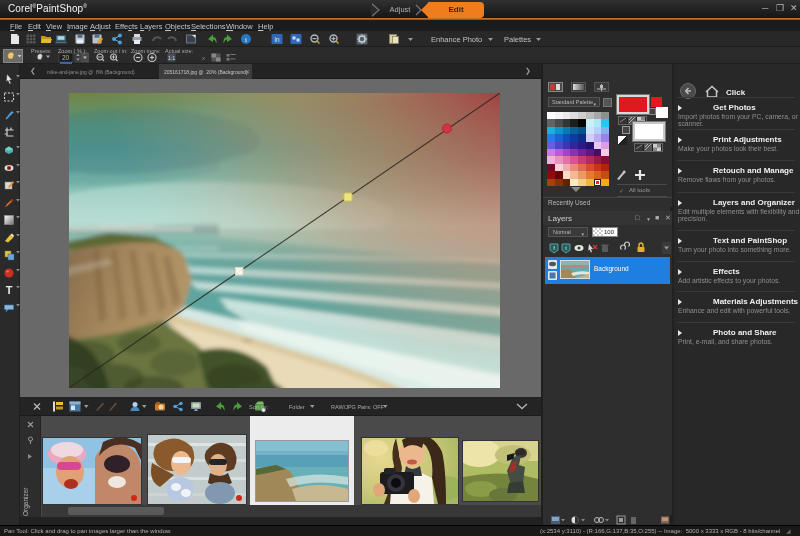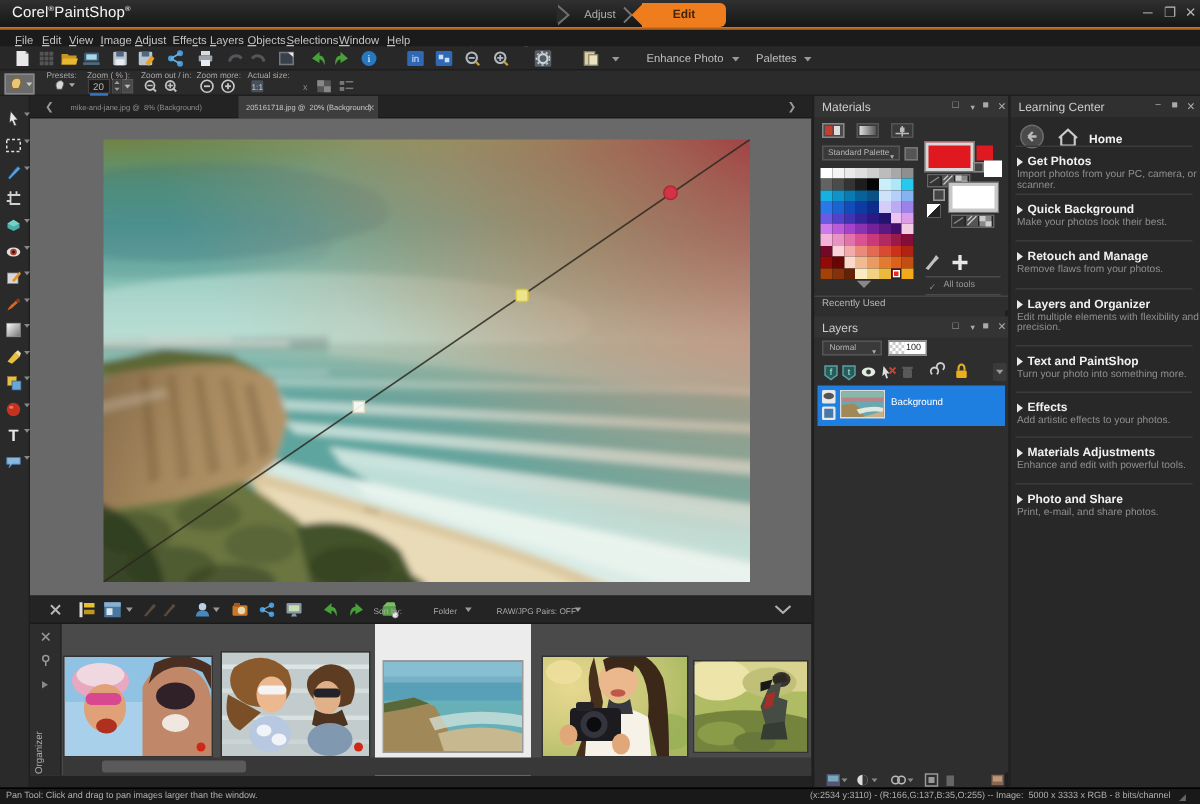--- a/index.html
+++ b/index.html
@@ -42,21 +42,21 @@
 .thumb { position:absolute; top:22px; height:66px; background:#888; box-shadow:0 0 0 1px #333; }
 #selstrip { left:230px; top:0; width:104px; height:101px; background:#ececec; }
 #scrollbar { left:22px; top:89px; width:499px; height:12px; background:#383838; }
 #scrollhandle { left:26px; top:2px; width:96px; height:8px; background:#5a5a5a; border-radius:2px; }
 
 #rightmid { left:541px; top:64px; width:131px; height:461px; background:#2e2e2e; border-left:2px solid #1f1f1f; border-right:2px solid #1f1f1f; }
 .phead { position:absolute; left:0; width:100%; height:14px; background:#343434; color:#cccccc; font-size:8px; }
 .pctl { position:absolute; top:3px; color:#aaa; font-size:7px; }
 
 #lc { left:674px; top:64px; width:126px; height:461px; background:#282828; }
-.lchead { font-weight:bold; color:#f0f0f0; font-size:8px; position:absolute; }
+.lchead { font-weight:bold; color:#f0f0f0; font-size:8px; position:absolute;margin-left:28px; }
 .lcdesc { color:#8f8f8f; font-size:6.8px; position:absolute; line-height:1.25; }
 .lcarr { position:absolute; width:0; height:0; border-top:3px solid transparent; border-bottom:3px solid transparent; border-left:4px solid #e8e8e8; }
 
 #statusbar { left:0; top:525px; width:800px; height:11px; background:#191919; border-top:1px solid #000; color:#b0b0b0; font-size:6px; white-space:nowrap; }
 </style>
 </head>
 <body>
 
 <div class="abs" id="titlebar"></div>
 <div class="abs" id="logo">Corel<sup>®</sup>PaintShop<sup>®</sup></div>
@@ -620,27 +620,20 @@
     </svg>
   </div>
   <div class="abs" id="scrollbar">
       <div class="abs" id="scrollhandle"></div>
     </div>
 </div>
 
 <div class="abs" id="rightmid"></div>
 
 <div class="abs" style="left:543px;top:64px;width:129px;height:143px;background:#2e2e2e;">
-  <div class="phead" style="top:0;">
-      <span class="abs" style="left:5px;top:3px;">Materials</span>
-    <span class="pctl" style="left:92px;">□</span>
-      <span class="pctl" style="left:103px;font-size:5px;top:5px;">▼</span>
-      <span class="pctl" style="left:112px;">■</span>
-      <span class="pctl" style="left:122px;">✕</span>
-  </div>
 
   <div class="abs" style="left:5px;top:18px;width:15px;height:10px;background:#4a4a4a;border:1px solid #888;"></div>
   <div class="abs" style="left:7px;top:20px;width:5px;height:6px;background:#c04030;"></div>
   <div class="abs" style="left:13px;top:20px;width:4px;height:6px;background:#ddd;"></div>
   <div class="abs" style="left:28px;top:18px;width:15px;height:10px;background:#3a3a3a;border:1px solid #555;"></div>
   <div class="abs" style="left:30px;top:20px;width:11px;height:6px;background:linear-gradient(90deg,#ddd,#555);"></div>
   <div class="abs" style="left:51px;top:18px;width:15px;height:10px;background:#3a3a3a;border:1px solid #555;"></div>
   <svg class="abs" style="left:51px;top:18px" width="15" height="10">
       <path d="M3 7 L12 7 M7.5 2 L7.5 9" stroke="#bbb" stroke-width="1"></path>
       <rect x="6" y="3" width="3" height="3" fill="#bbb"></rect>
@@ -857,39 +850,33 @@
     </g>
     <path d="M62 4 l4 0 -2 2.5 Z" fill="#888"></path>
   <rect x="74" y="1" width="8" height="8" fill="none" stroke="#999" stroke-width="1"></rect>
     <rect x="76" y="3" width="4" height="4" fill="#999"></rect>
   <rect x="88" y="2" width="5" height="7" fill="#666"></rect>
   <rect x="118" y="1.5" width="8" height="7" fill="#865"></rect>
     <rect x="119" y="2.5" width="6" height="3.5" fill="#b97"></rect>
 </svg>
 
 <div class="abs" id="lc">
-  <div class="phead" style="top:0;background:#303030;">
-      <span class="abs" style="left:5px;top:3px;">Learning Center</span>
-    <span class="pctl" style="left:96px;">−</span>
-      <span class="pctl" style="left:107px;">■</span>
-      <span class="pctl" style="left:117px;">✕</span>
-  </div>
   <svg class="abs" style="left:5px;top:18px" width="70" height="18" viewBox="0 0 70 18">
     <circle cx="9" cy="9" r="7.5" fill="#4a4a4a" stroke="#6a6a6a" stroke-width="1"></circle>
     <path d="M12 9 L6.5 9 M6.5 9 L9.5 6 M6.5 9 L9.5 12" stroke="#bbb" stroke-width="1.6" fill="none"></path>
     <path d="M27 10 L33 4.5 L39 10 M28.5 9 L28.5 15 L37.5 15 L37.5 9" stroke="#ccc" stroke-width="1.4" fill="none"></path>
   </svg>
-  <span class="abs" style="left:52px;top:24px;color:#f0f0f0;font-size:8px;font-weight:bold;">Home</span>
+  <span class="abs" style="left:52px;top:24px;color:#f0f0f0;font-size:8px;font-weight:bold;">Click</span>
 <div class="lcarr" style="left:4px;top:40.5px;"></div>
     <span class="lchead" style="left:11px;top:39px;">Get Photos</span>
     <span class="lcdesc" style="left:4px;top:48.5px;">Import photos from your PC, camera, or</span>
     <span class="lcdesc" style="left:4px;top:56.0px;">scanner.</span>
     <div class="abs" style="left:3px;top:33px;width:118px;height:1px;background:#3a3a3a;"></div>
     <div class="lcarr" style="left:4px;top:72.5px;"></div>
-    <span class="lchead" style="left:11px;top:71px;">Quick Background</span>
+    <span class="lchead" style="left:11px;top:71px;">Print Adjustments</span>
     <span class="lcdesc" style="left:4px;top:80.5px;">Make your photos look their best.</span>
     <div class="abs" style="left:3px;top:65px;width:118px;height:1px;background:#3a3a3a;"></div>
     <div class="lcarr" style="left:4px;top:103.5px;"></div>
     <span class="lchead" style="left:11px;top:102px;">Retouch and Manage</span>
     <span class="lcdesc" style="left:4px;top:111.5px;">Remove flaws from your photos.</span>
     <div class="abs" style="left:3px;top:96px;width:118px;height:1px;background:#3a3a3a;"></div>
     <div class="lcarr" style="left:4px;top:135.5px;"></div>
     <span class="lchead" style="left:11px;top:134px;">Layers and Organizer</span>
     <span class="lcdesc" style="left:4px;top:143.5px;">Edit multiple elements with flexibility and</span>
     <span class="lcdesc" style="left:4px;top:151.0px;">precision.</span>

